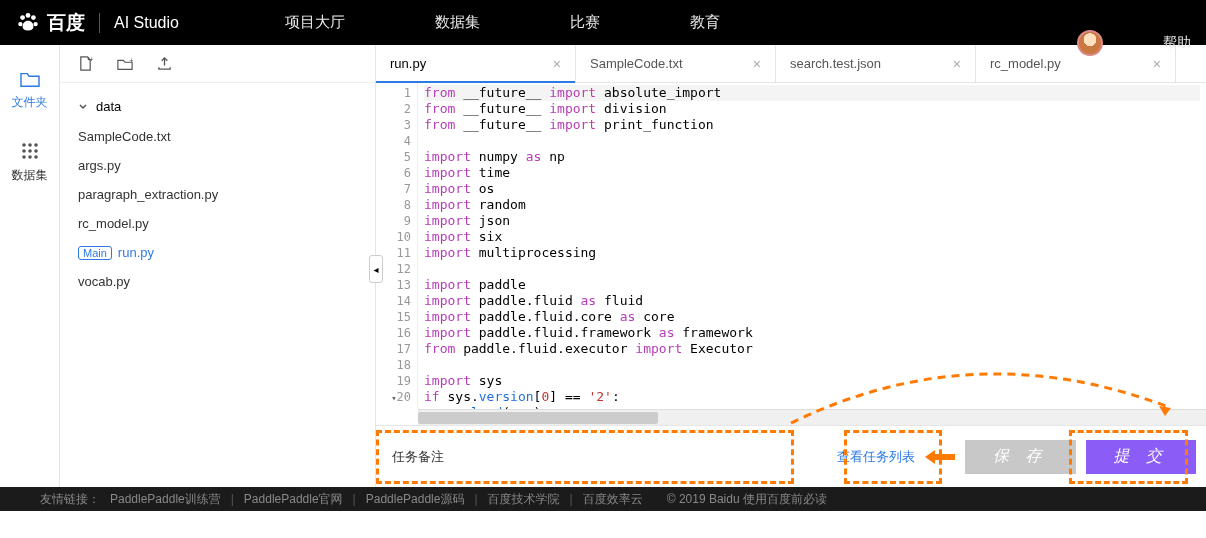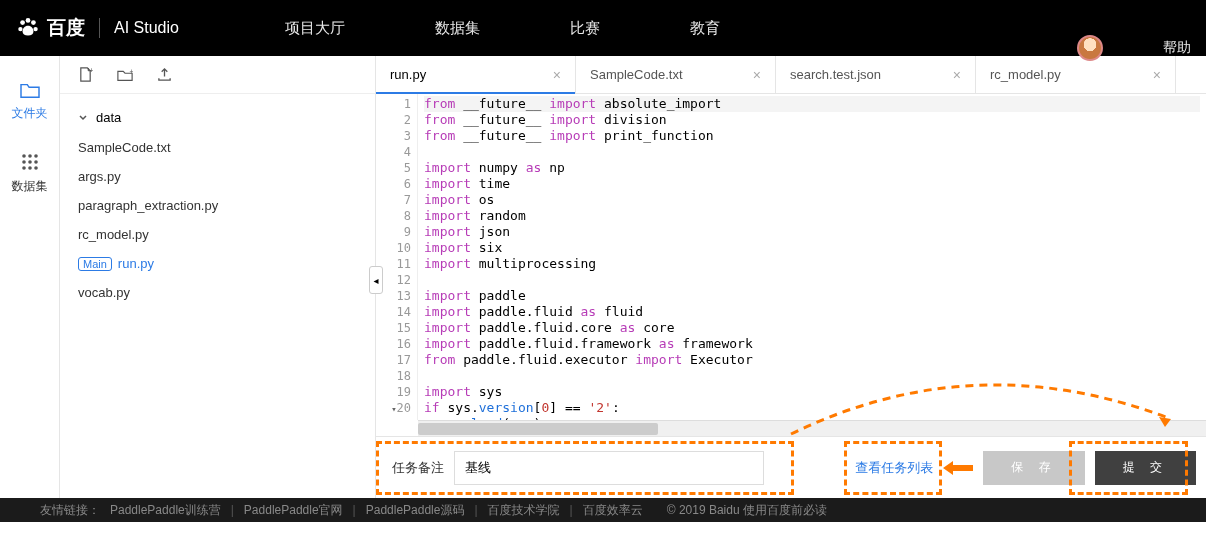--- a/index.html
+++ b/index.html
@@ -1,17 +1,17 @@
 <!DOCTYPE html>
 <html><head>
 <meta charset="utf-8">
 <style>
 * { margin: 0; padding: 0; box-sizing: border-box; }
 body { font-family: Arial, "Microsoft YaHei", sans-serif; font-size: 13px; background: #fff; overflow: hidden; }
-.top-bar { background: #000; height: 56px; display: flex; align-items: center; padding: 0 15px; color: #e8e8e8; }
+.top-bar { background: #000; height: 45px; display: flex; align-items: center; padding: 0 15px; color: #e8e8e8; }
 .logo-area { display: flex; align-items: center; gap: 6px; width: 270px; }
 .paw-icon { display: inline-flex; }
 .baidu-text { font-size: 19px; font-weight: bold; color: #fff; }
 .divider-v { width: 1px; height: 20px; background: #555; margin: 0 8px; }
 .studio-text { font-size: 16px; color: #fff; }
 .nav { display: flex; gap: 90px; }
 .nav a { color: #e8e8e8; text-decoration: none; font-size: 15px; cursor: pointer; }
 .top-right { margin-left: auto; display: flex; align-items: center; gap: 60px; margin-top: 40px; }
 .avatar { width: 26px; height: 26px; border-radius: 50%; background: radial-gradient(circle at 50% 35%, #ffe0c0 35%, #c97840 36%); border: 2px solid #d88; }
 .help { color: #e8e8e8; font-size: 14px; cursor: pointer; }
@@ -45,27 +45,27 @@
 .kw-str { color: #c2352e; }
 .kw-num { color: #c2352e; }
 .kw-func { color: #1e6fd9; }
 
 .collapse-handle { position: absolute; left: -7px; top: 210px; width: 14px; height: 28px; background: #fff; border: 1px solid #ccc; border-radius: 3px; display: flex; align-items: center; justify-content: center; cursor: pointer; z-index: 5; font-size: 10px; }
 
 .hscroll { height: 16px; background: #f0f0f0; position: relative; border-top: 1px solid #ddd; margin-left: 42px; }
 .hscroll-thumb { position: absolute; left: 0; top: 2px; height: 12px; width: 240px; background: #ccc; border-radius: 2px; }
 
 .bottom-panel { height: 62px; border-top: 1px solid #e5e5e5; display: flex; align-items: center; padding: 0 10px; gap: 10px; position: relative; }
-.task-label { font-size: 13px; color: #333; margin-left: 6px; }
+.task-label { font-size: 13px; color: #333; margin-left: 6px; margin-right: 8px; }
 .task-input { width: 310px; height: 34px; border: 1px solid #ddd; padding: 0 10px; font-size: 13px; }
 .spacer { flex: 1; }
 .view-tasks { color: #2c7be5; font-size: 13px; cursor: pointer; }
-.btn { height: 34px; padding: 0 28px; font-size: 12px; border: none; cursor: pointer; letter-spacing: 6px; }
+.btn { height: 34px; padding: 0 28px; font-size: 16px; border: none; cursor: pointer; letter-spacing: 6px; font-style: italic; }
 .btn-save { background: #c8c8c8; color: #fff; }
-.btn-submit { background: #404040; color: #fff; }
+.btn-submit { background: #8b5cf6; color: #fff; }
 
 .highlight-box { position: absolute; border: 3px dashed #ff7a00; pointer-events: none; z-index: 9; }
 
 .footer { height: 24px; background: #1b1b1b; display: flex; align-items: center; padding: 0 40px; gap: 10px; color: #888; font-size: 12px; }
 .footer a { color: #888; text-decoration: none; }
 .footer .sep { color: #555; }
 
 svg { display: block; }
 </style>
 </head>
@@ -222,21 +222,20 @@
           <div>21</div>
         </div>
       <div class="code" id="code"><div class="code-hl"><span class="kw-purple">from</span> __future__ <span class="kw-purple">import</span> absolute_import</div><div><span class="kw-purple">from</span> __future__ <span class="kw-purple">import</span> division</div><div><span class="kw-purple">from</span> __future__ <span class="kw-purple">import</span> print_function</div><div>&nbsp;</div><div><span class="kw-purple">import</span> numpy <span class="kw-purple">as</span> np</div><div><span class="kw-purple">import</span> time</div><div><span class="kw-purple">import</span> os</div><div><span class="kw-purple">import</span> random</div><div><span class="kw-purple">import</span> json</div><div><span class="kw-purple">import</span> six</div><div><span class="kw-purple">import</span> multiprocessing</div><div>&nbsp;</div><div><span class="kw-purple">import</span> paddle</div><div><span class="kw-purple">import</span> paddle.fluid <span class="kw-purple">as</span> fluid</div><div><span class="kw-purple">import</span> paddle.fluid.core <span class="kw-purple">as</span> core</div><div><span class="kw-purple">import</span> paddle.fluid.framework <span class="kw-purple">as</span> framework</div><div><span class="kw-purple">from</span> paddle.fluid.executor <span class="kw-purple">import</span> Executor</div><div>&nbsp;</div><div><span class="kw-purple">import</span> sys</div><div><span class="kw-purple">if</span> sys.<span class="kw-func">version</span>[<span class="kw-num">0</span>] == <span class="kw-str">'<span class="kw-num">2</span>'</span>:</div><div>    <span class="kw-func">reload</span>(sys)</div></div>
     </div>
     <div class="hscroll">
         <div class="hscroll-thumb"></div>
       </div>
 
     <div class="bottom-panel">
       <span class="task-label">任务备注</span>
-      <input class="task-input" value="基线" style="">
       <div class="spacer"></div>
       <span class="view-tasks">查看任务列表</span>
       <svg width="30" height="20" viewBox="0 0 30 20">
           <path fill="#ff7a00" d="M30 7H10V3L0 10l10 7v-4h20z"></path>
         </svg>
       <button class="btn btn-save">保 存</button>
       <button class="btn btn-submit">提 交</button>
 
       <div class="highlight-box" style="left:0;top:4px;width:418px;height:54px;"></div>
       <div class="highlight-box" style="left:468px;top:4px;width:98px;height:54px;"></div>

